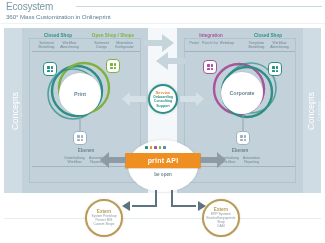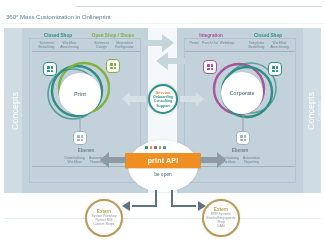--- a/index.html
+++ b/index.html
@@ -131,20 +131,21 @@
   .badge-s{font-size:3.2px;color:#8a96a0;line-height:3.9px;text-align:center;margin-top:1px;padding:0 3px;}
 
   .conn{position:absolute;}
 </style>
 </head>
 <body>
 
 <div id="stage">
 
   <div class="hdr">
+    <div class="hdr-title">Ecosystem</div>
     <div class="hdr-sub">360° Mass Customization in Onlineprint</div>
     <div class="hdr-rule"></div>
     <div class="hdr-rule2"></div>
   </div>
 
   <div class="canvas"></div>
   <div class="bottom-rule"></div>
 
   <div class="rail left">
     <div class="rail-inner">

